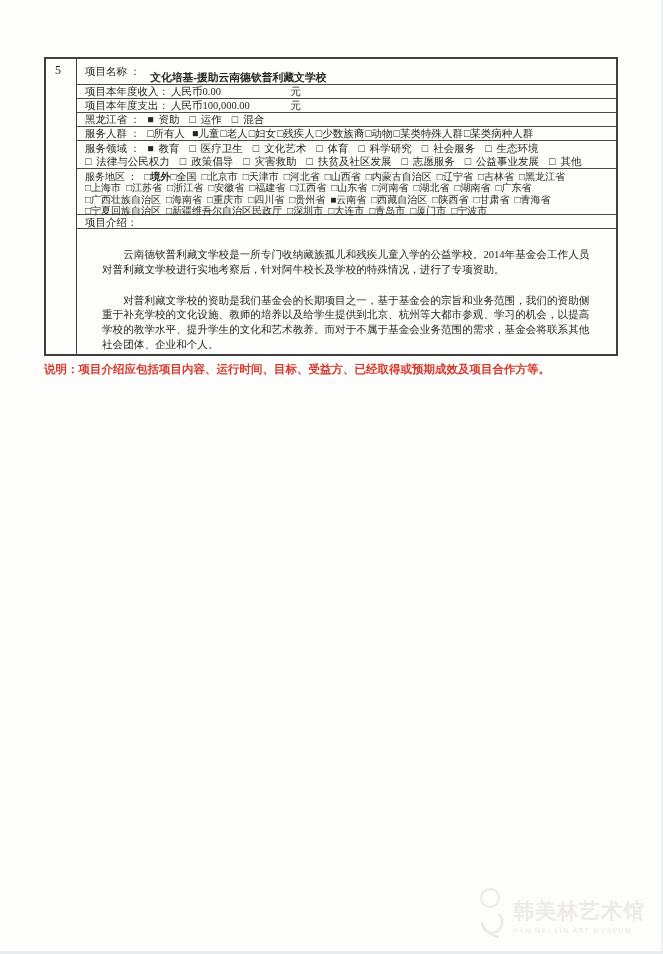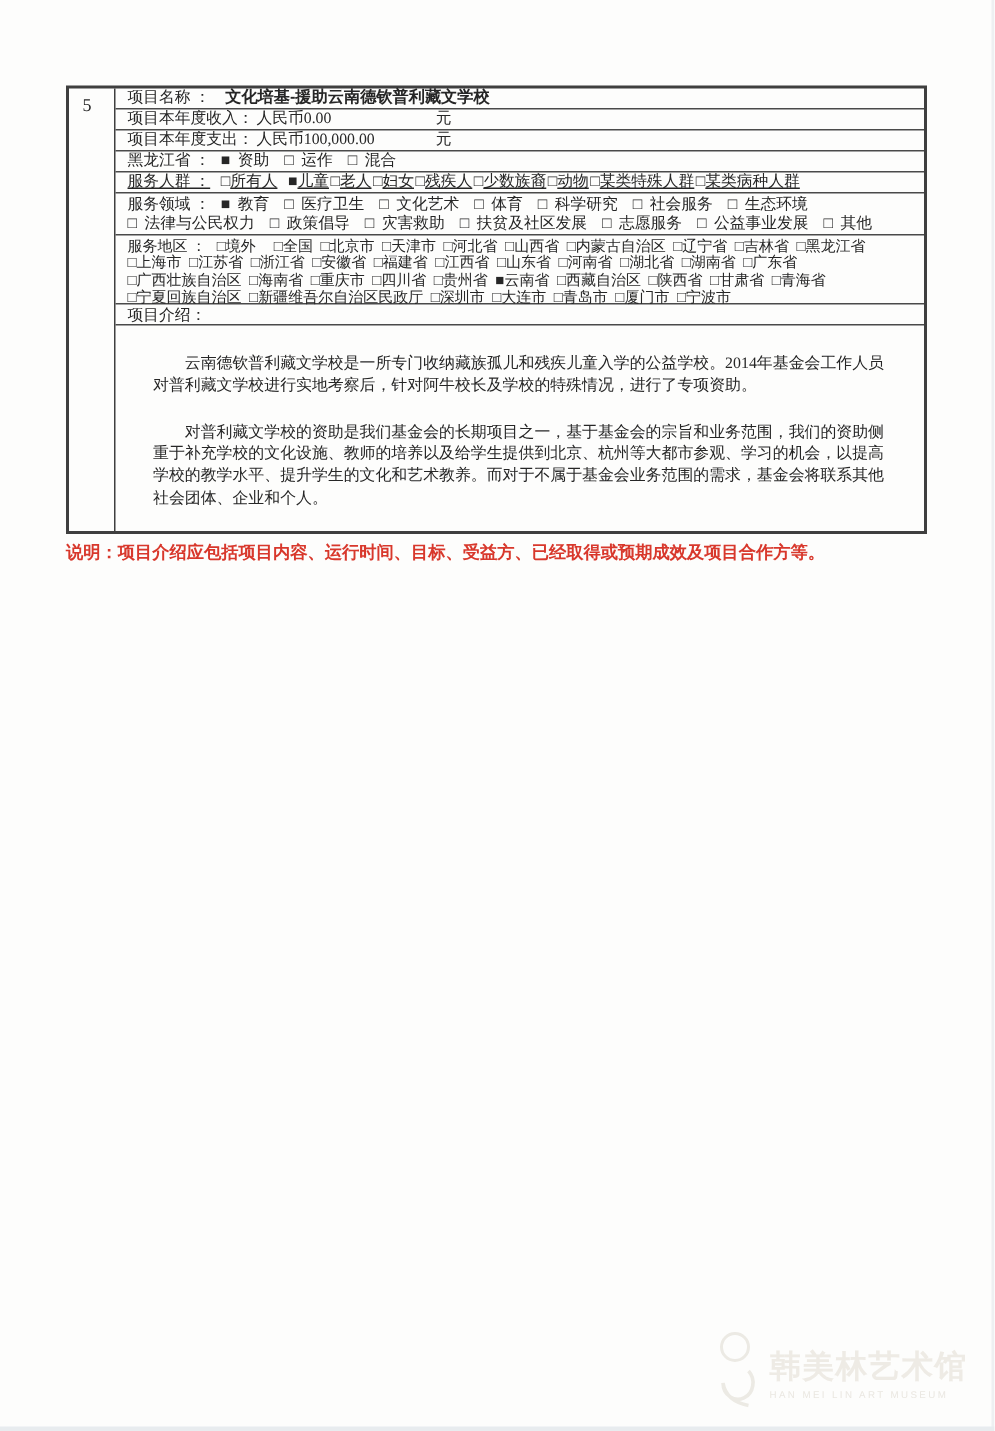--- a/index.html
+++ b/index.html
@@ -36,42 +36,42 @@
     border-bottom:1px solid #4a4a4a;
     padding:0 8px;box-sizing:border-box;
     font-size:10.5px;line-height:13px;
   }
   .trow:last-child{border-bottom:none;}
   .flexrow{display:flex;align-items:center;}
   .row-name{height:31px;}
   .row-income{height:21px;}
   .row-expense{height:22px;}
   .row-mode{height:22px;}
-  .row-people{height:24px;text-decoration:underline;}
+  .row-people{height:24px;}
   .row-fields{height:28px;padding-top:1px;line-height:13px;}
   .row-area{height:46px;padding-top:2px;font-size:10px;line-height:11.4px;}
   .row-intro-label{height:14px;line-height:13px;padding-top:1px;font-size:10.5px;}
   .row-intro-body{flex:1;padding:3px 9px 0 9px;}
 
   .lbl{white-space:nowrap;}
   .row-mode .lbl,.row-people .lbl,.row-fields .lbl,.row-area .lbl{margin-right:7px;}
   .row-name .lbl{margin-right:10px;text-align:right;}
-  .strong{font-weight:bold;font-family:"Liberation Sans","DejaVu Sans",sans-serif;font-size:10.8px;}
+  .strong{font-weight:bold;font-family:"Liberation Sans","DejaVu Sans",sans-serif;font-size:10.8px;margin-top:12px;}
   .amount{display:inline-block;min-width:88px;}
   .prefix{margin-left:2px;font-family:Liberation Serif, serif;}
 
   
   .cb{display:inline-block;}
   .cb-item{display:inline;white-space:nowrap;}
   .group-spacious .cb{margin-right:5px;}
   .group-spacious .cb-item{margin-right:10px;}
   .group-people .cb-item{margin-right:1px;}
   .group-people .cb-item:first-child{margin-right:7px;}
   .group-area .cb-item{margin-right:5px;}
-  .group-area .cb-item:first-child{margin-right:12px;}
+  .group-area .cb-item:first-child{margin-right:0;font-weight:bold;}
 
   
   .row-intro-body p{
     margin:16px;text-indent:2em;
     font-size:10.6px;line-height:14.8px;
   }
 
   
   .note{
     position:absolute;left:44px;top:362px;width:580px;

